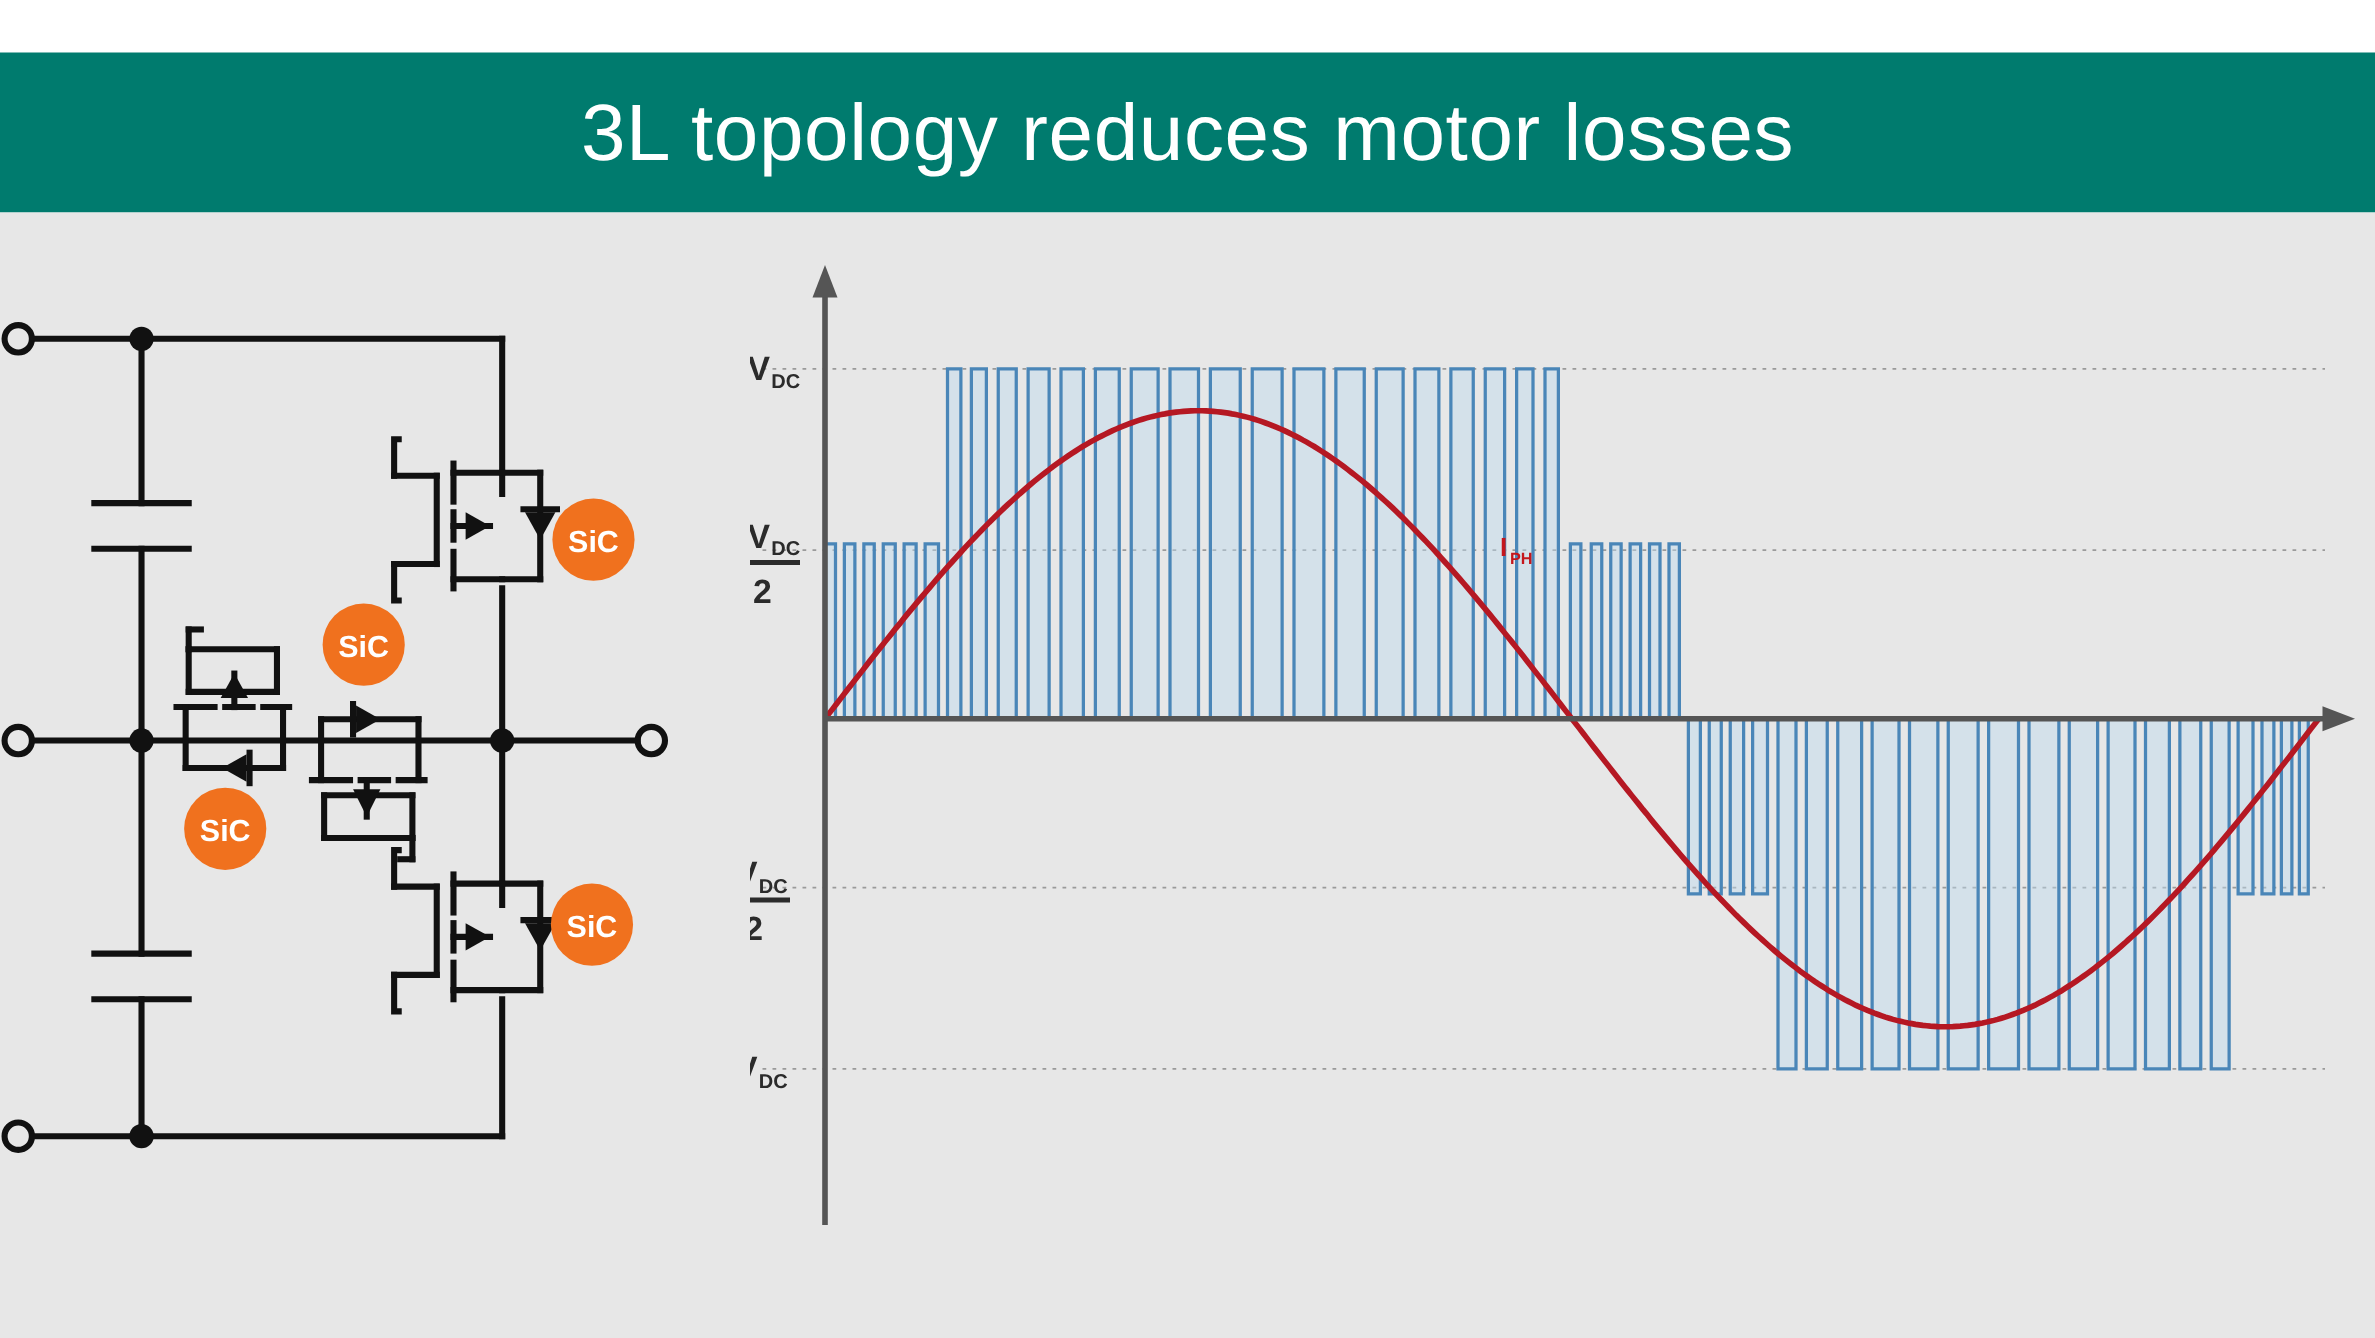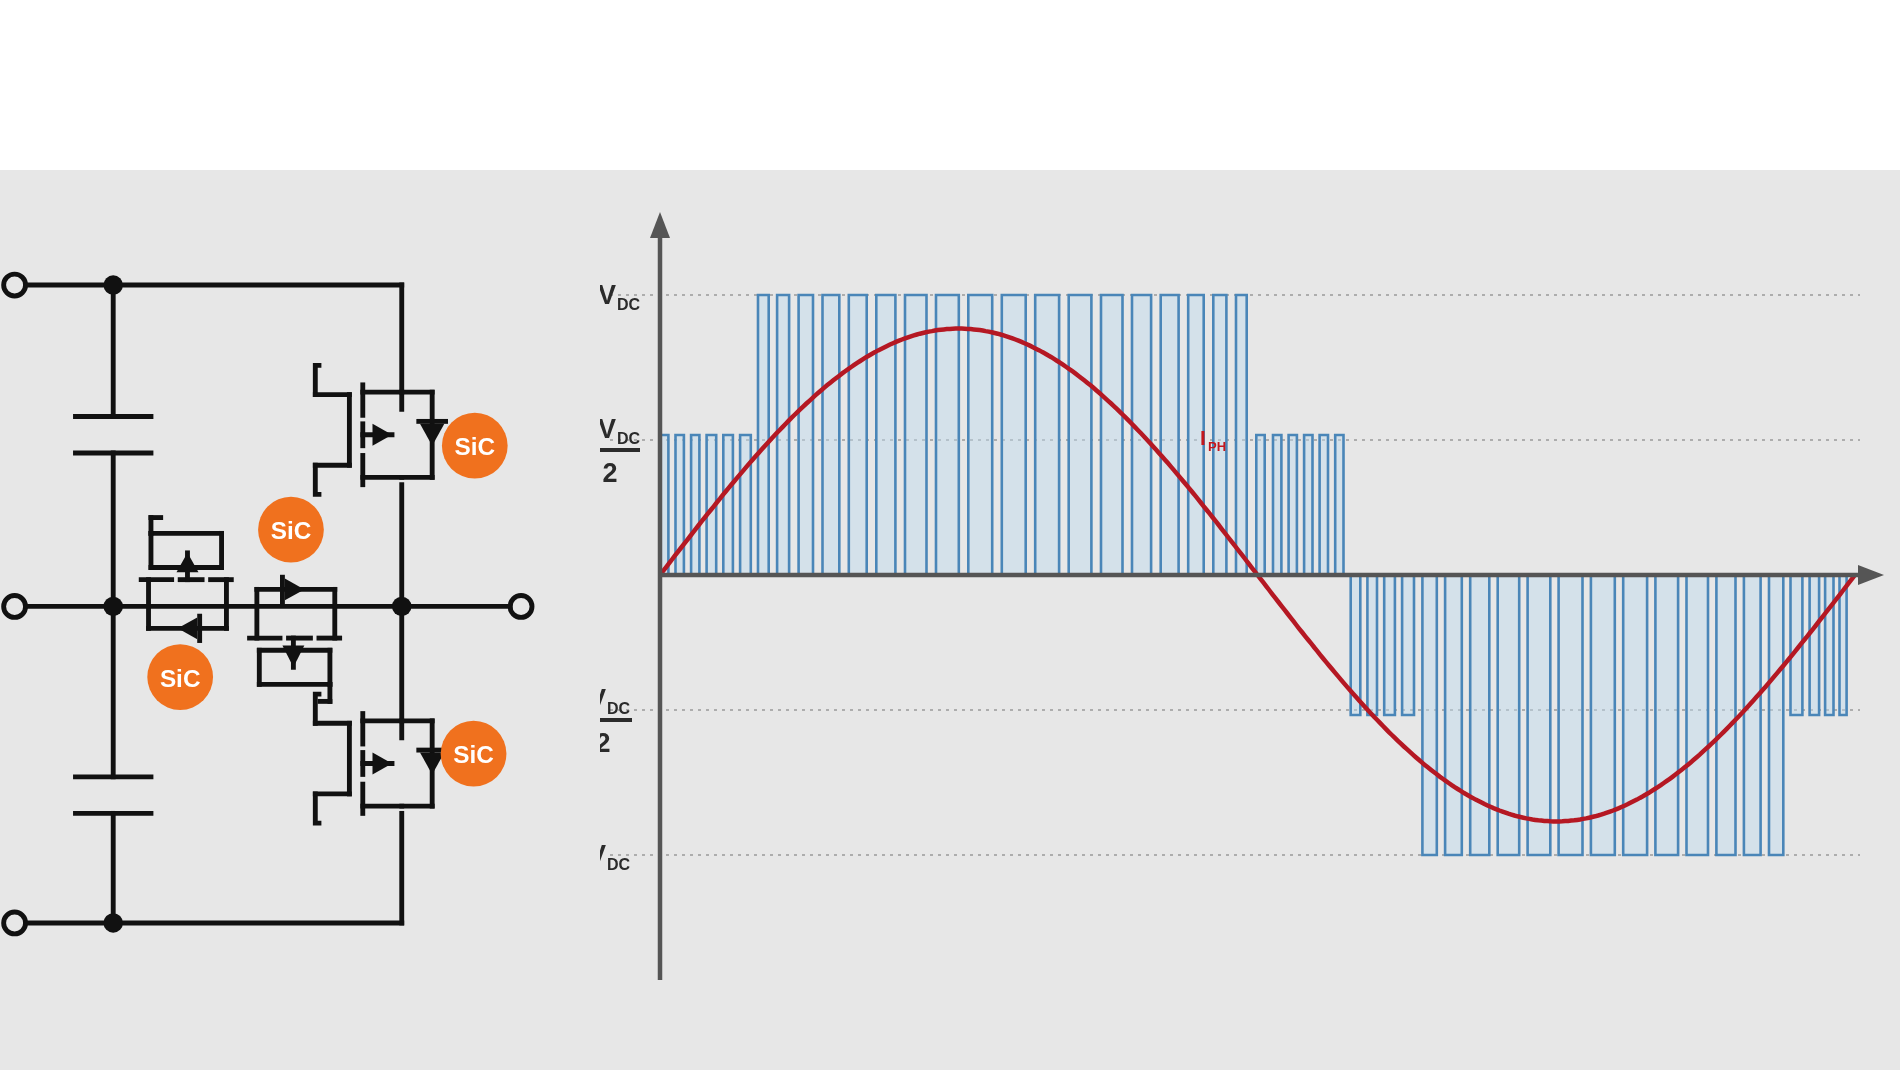--- a/index.html
+++ b/index.html
@@ -50,21 +50,21 @@
   
   #body-area {
     position: absolute;
     left: 0; top: 170px;
     width: 1900px; height: 900px;
     background: #e7e7e7;
   }
   
   #circuit-panel {
     position: absolute;
-    left: 0; top: 204px;
+    left: 0; top: 190px;
     width: 560px; height: 800px;
   }
   #circuit-svg { display: block; }
   
   #chart-panel {
     position: absolute;
     left: 600px; top: 190px;
     width: 1300px; height: 860px;
   }
   #chart-svg { display: block; }
@@ -89,20 +89,23 @@
   .curlabel-main { font-size: 21px; }
   .curlabel-sub  { font-size: 13px; }
 </style>
 </head>
 <body>
 
 <div id="slide">
 
   <div id="top-strip"></div>
 
+  <div id="title-bar">
+    <div id="title-text">3L topology reduces motor losses</div>
+  </div>
 
   <div id="body-area"></div>
 
   <div id="circuit-panel">
     <svg id="circuit-svg" width="560" height="800" viewBox="0 0 460 640">
       <g stroke="#111111" fill="none" stroke-width="4" stroke-linecap="square">
 
         <circle cx="12" cy="58" r="9" fill="#e7e7e7" stroke-width="4"></circle>
         <circle cx="12" cy="322" r="9" fill="#e7e7e7" stroke-width="4"></circle>
         <circle cx="12" cy="582" r="9" fill="#e7e7e7" stroke-width="4"></circle>

